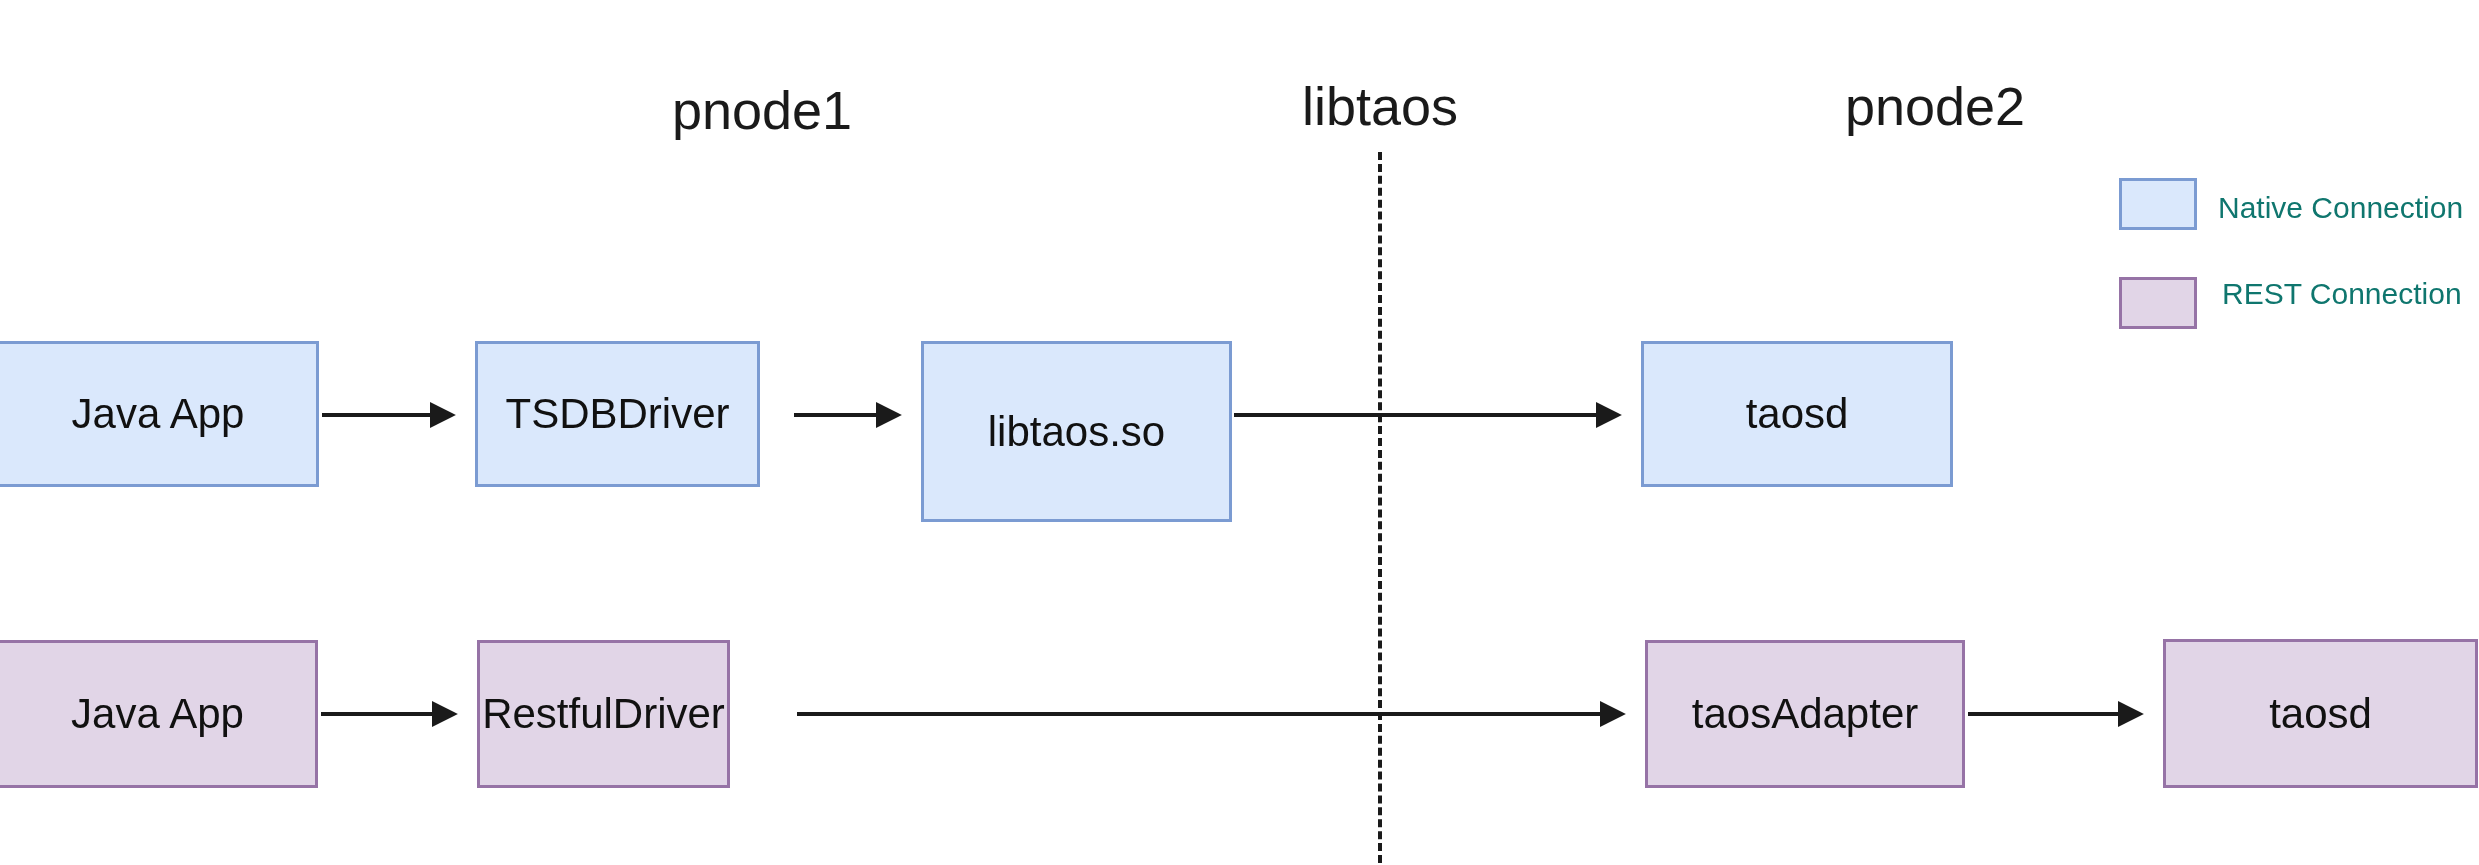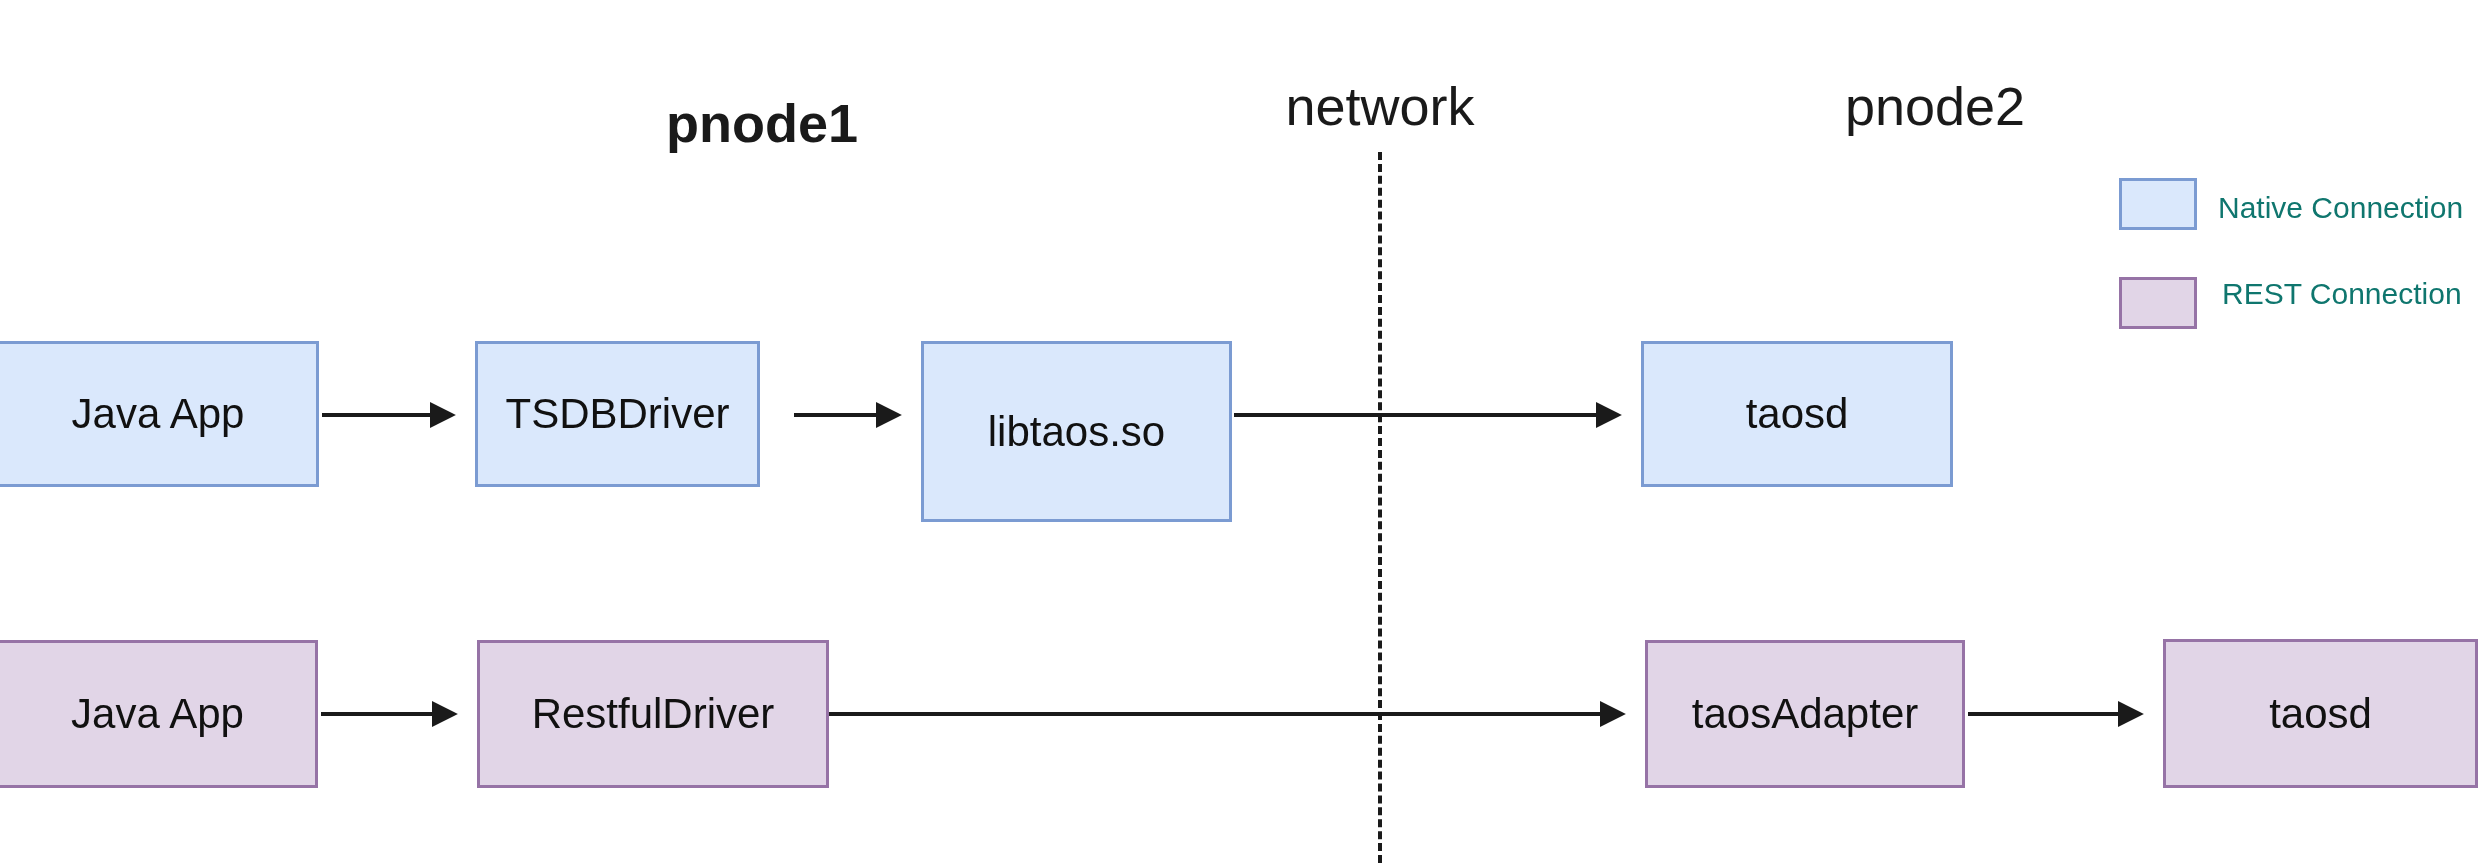--- a/index.html
+++ b/index.html
@@ -72,22 +72,22 @@
     font-size: 30px;
     white-space: nowrap;
     color: #0f766e;
   }
 </style>
 </head>
 <body>
 
 <div id="canvas">
 
-  <div class="zone-label" style="left:762px; top:96px;font-weight:bold;">pnode1</div>
-  <div class="zone-label" style="left:1380px; top:79px;">network</div>
+  <div class="zone-label" style="left:762px; top:83px;">pnode1</div>
+  <div class="zone-label" style="left:1380px; top:79px;">libtaos</div>
   <div class="zone-label" style="left:1935px; top:79px;">pnode2</div>
 
   <div class="dashed-line"></div>
 
   <svg id="arrow-layer" viewBox="0 0 2479 865" xmlns="http://www.w3.org/2000/svg">
     <defs>
       <marker id="arrowhead" viewBox="0 0 10 10" refX="8.5" refY="5" markerWidth="6.5" markerHeight="6.5" orient="auto-start-reverse">
         <path d="M 0 0 L 10 5 L 0 10 z" fill="#1a1a1a"></path>
       </marker>
     </defs>
@@ -110,21 +110,21 @@
   <div class="node native" style="left:921px; top:341px; width:311px; height:181px;">
     <span>libtaos.so</span>
   </div>
   <div class="node native" style="left:1641px; top:341px; width:312px; height:146px;">
     <span>taosd</span>
   </div>
 
   <div class="node rest" style="left:-3px; top:640px; width:321px; height:148px;">
     <span>Java App</span>
   </div>
-  <div class="node rest" style="left:477px; top:640px; width:352px; height:148px;">
+  <div class="node rest" style="left:477px; top:640px; width:253px; height:148px;">
     <span>RestfulDriver</span>
   </div>
   <div class="node rest" style="left:1645px; top:640px; width:320px; height:148px;">
     <span>taosAdapter</span>
   </div>
   <div class="node rest" style="left:2163px; top:639px; width:315px; height:149px;">
     <span>taosd</span>
   </div>
 
   <div class="legend-swatch native" style="left:2119px; top:178px;"></div>

